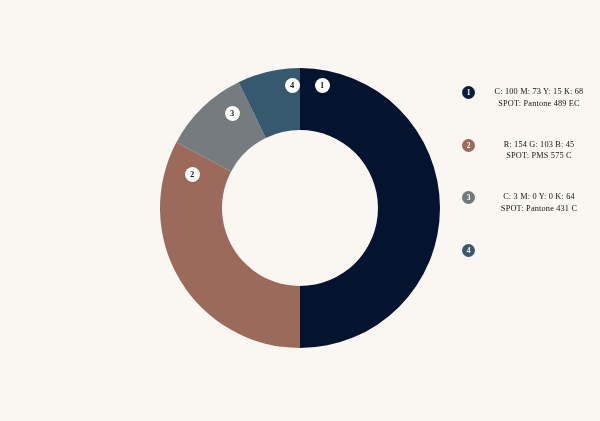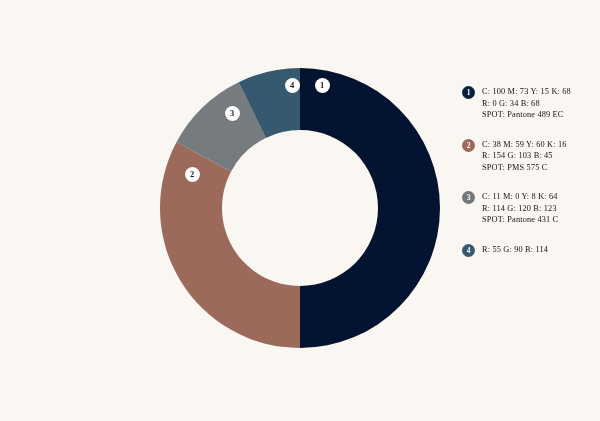--- a/index.html
+++ b/index.html
@@ -83,20 +83,21 @@
   .legend-lines {
     font-family: "Liberation Serif", serif;
     font-size: 8.3px;
     line-height: 11.6px;
     color: #141414;
     letter-spacing: 0.02em;
     white-space: nowrap;
   }
   .legend-lines .lline {
     display: block;
+    text-align: center;
   }
 </style>
 </head>
 <body>
 
 <div id="stage">
 
   <div id="chart-area">
     <svg id="donut-svg" viewBox="0 0 280 280">
       <g id="slices-group">
@@ -112,41 +113,37 @@
         <div class="seg-marker" style="left: 72px; top: 45px;">3</div>
         <div class="seg-marker" style="left: 132px; top: 17px;">4</div>
       </div>
   </div>
 
   <div id="legend">
       <div class="legend-entry">
         <div class="legend-bullet" style="background: rgb(10, 31, 61);">1</div>
         <div class="legend-lines">
           <span class="lline">C: 100 M: 73 Y: 15 K: 68</span>
-          <span class="lline">R: 0 G: 34 B: 68</span>
           <span class="lline">SPOT: Pantone 489 EC</span>
         </div>
       </div>
       <div class="legend-entry">
         <div class="legend-bullet" style="background: rgb(155, 106, 91);">2</div>
         <div class="legend-lines">
-          <span class="lline">C: 38 M: 59 Y: 60 K: 16</span>
           <span class="lline">R: 154 G: 103 B: 45</span>
           <span class="lline">SPOT: PMS 575 C</span>
         </div>
       </div>
       <div class="legend-entry">
         <div class="legend-bullet" style="background: rgb(114, 120, 123);">3</div>
         <div class="legend-lines">
-          <span class="lline">C: 11 M: 0 Y: 8 K: 64</span>
-          <span class="lline">R: 114 G: 120 B: 123</span>
+          <span class="lline">C: 3 M: 0 Y: 0 K: 64</span>
           <span class="lline">SPOT: Pantone 431 C</span>
         </div>
       </div>
       <div class="legend-entry">
         <div class="legend-bullet" style="background: rgb(55, 90, 114);">4</div>
         <div class="legend-lines">
-          <span class="lline">R: 55 G: 90 B: 114</span>
         </div>
       </div>
     </div>
 
 </div>
 
 </body></html>

